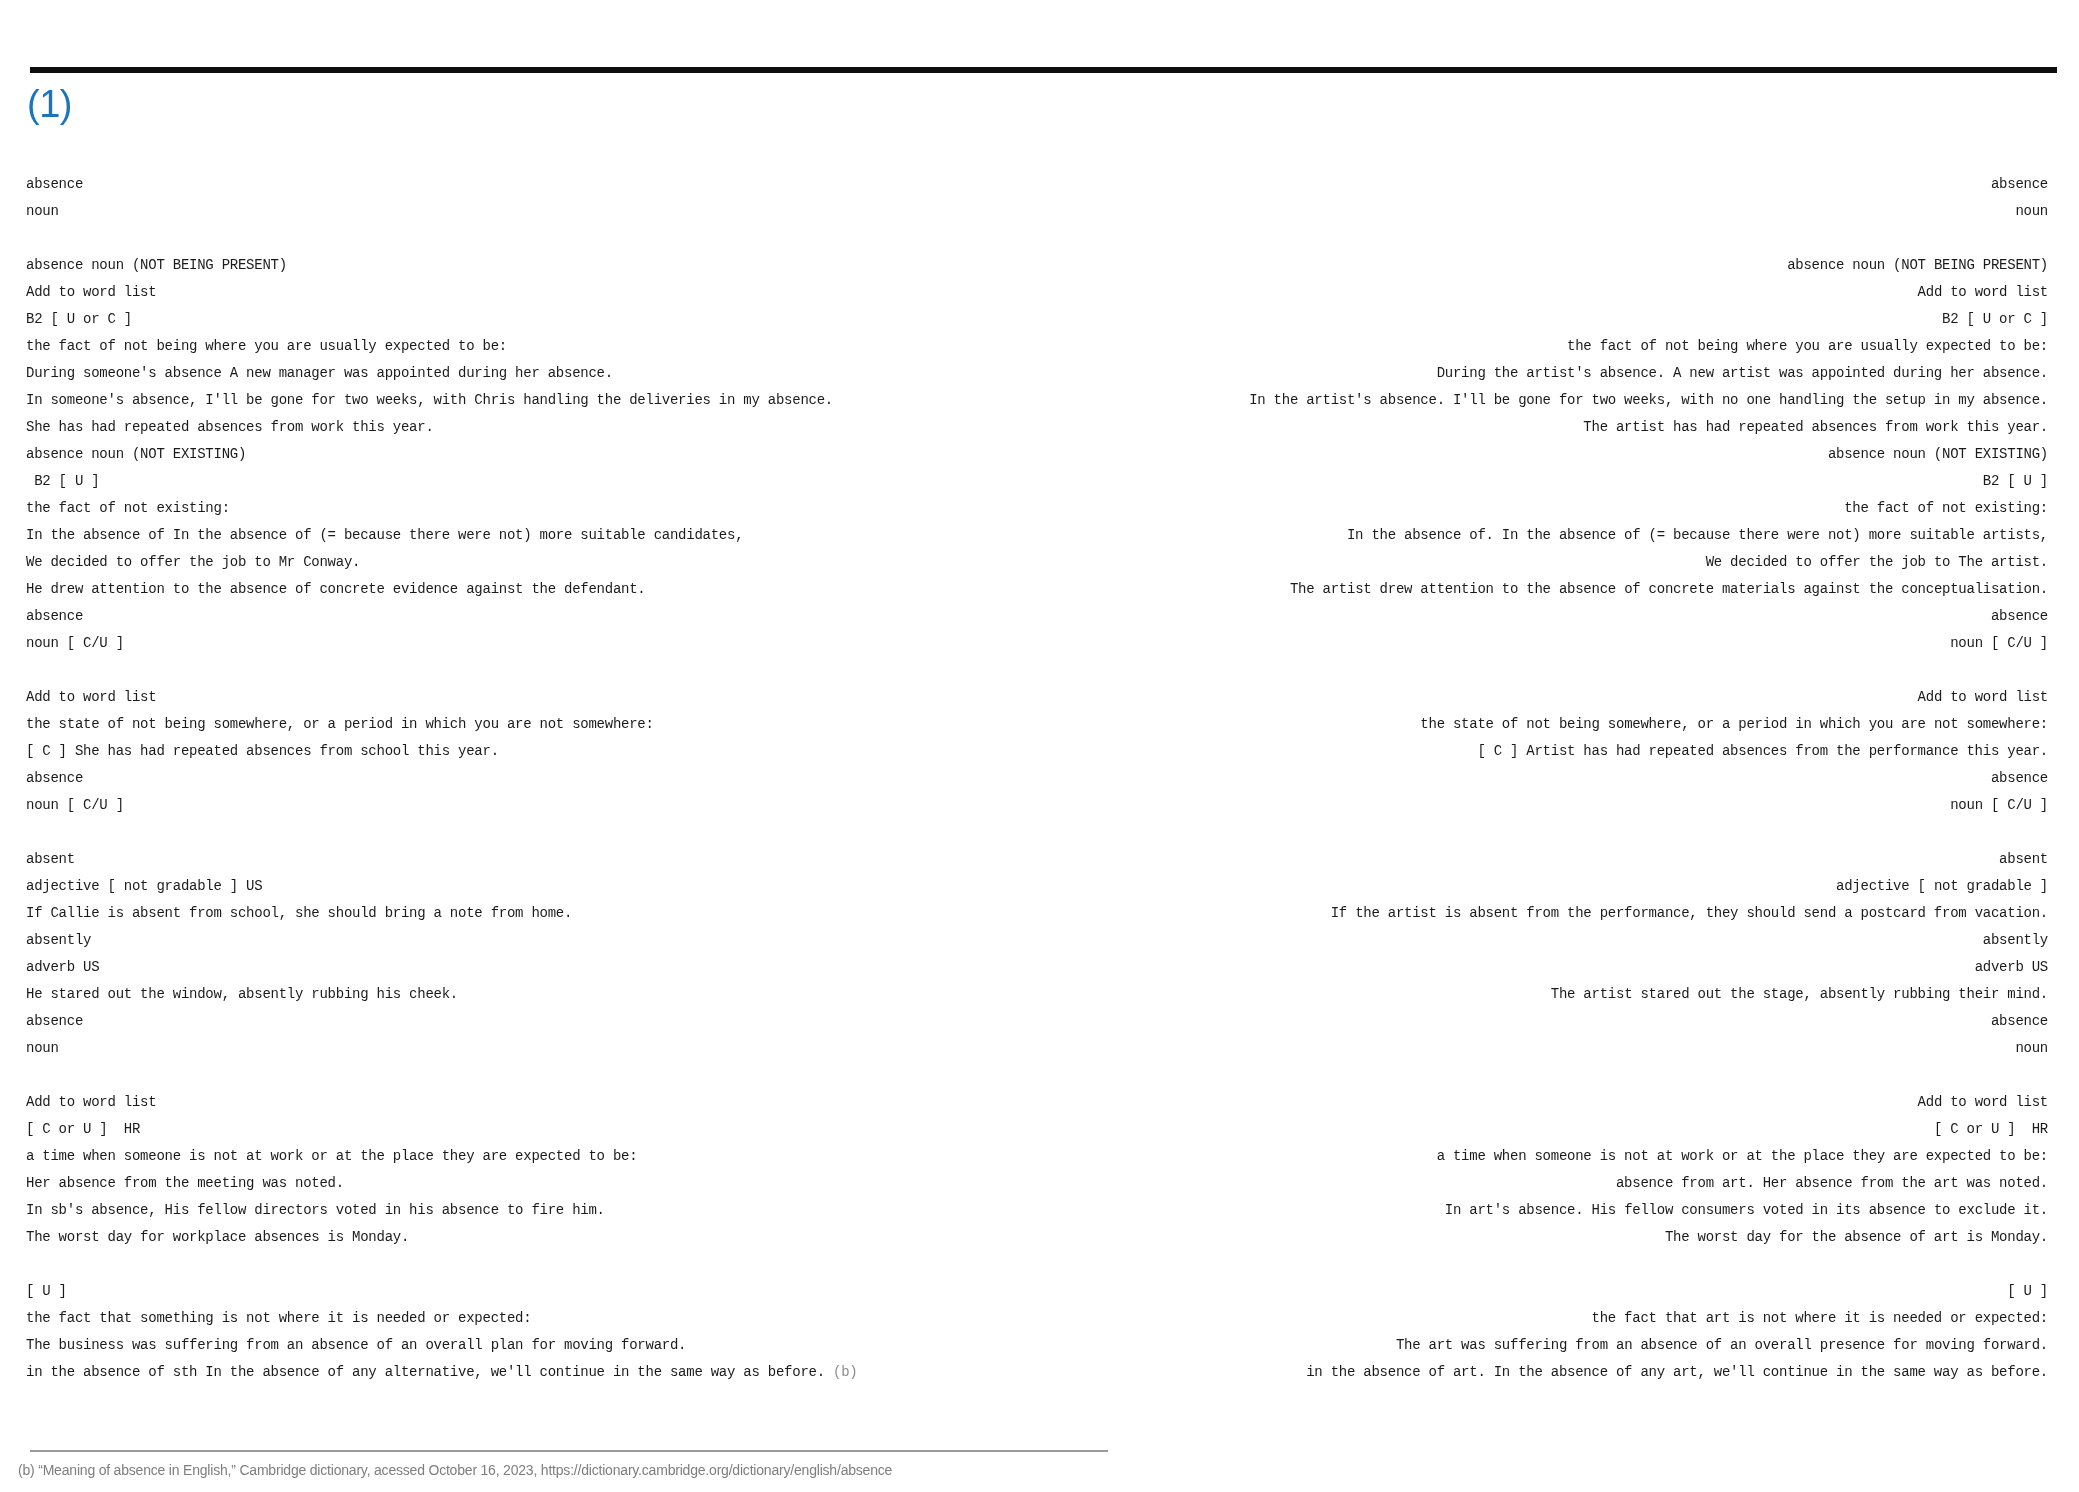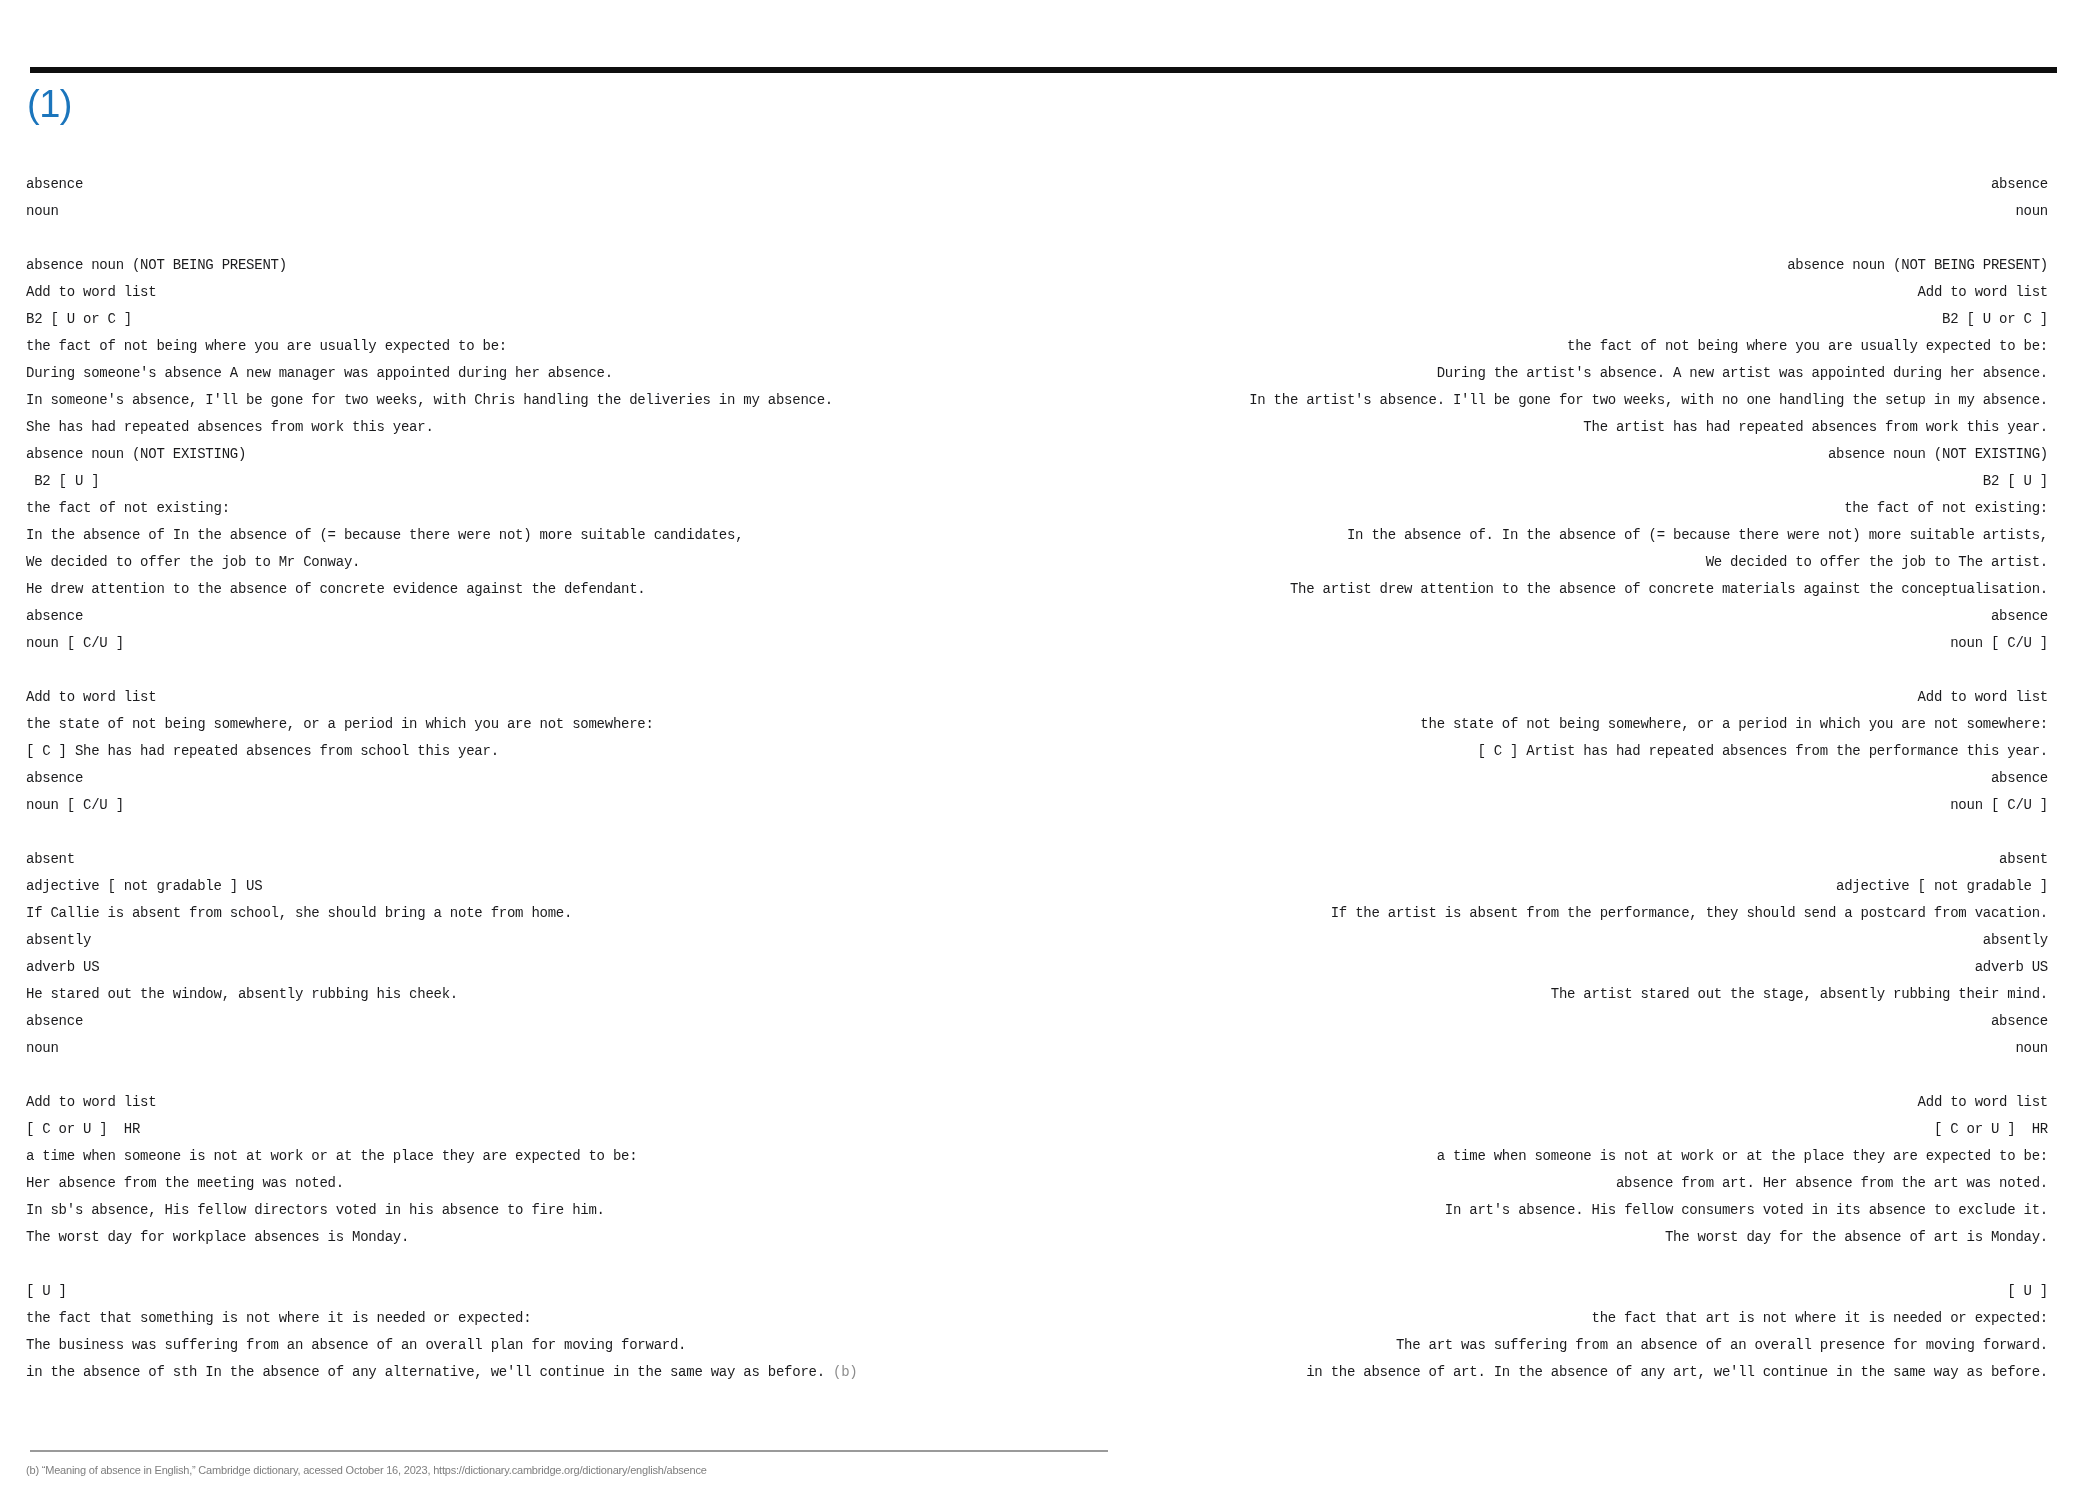--- a/index.html
+++ b/index.html
@@ -59,23 +59,23 @@
   .footnote-rule {
     position: absolute;
     left: 30px;
     top: 1450px;
     width: 1078px;
     height: 2px;
     background: var(--rule-gray, #9a9a9a);
   }
   .citation {
     position: absolute;
-    left: 26px;
+    left: 18px;
     top: 1459px;
-    font-size: 11px;
+    font-size: 14px;
     line-height: 22px;
     letter-spacing: -0.2px;
     color: var(--citation, #7e7e7e);
     white-space: pre;
   }
 </style>
 </head>
 <body>
 
 <div class="top-rule"></div>

